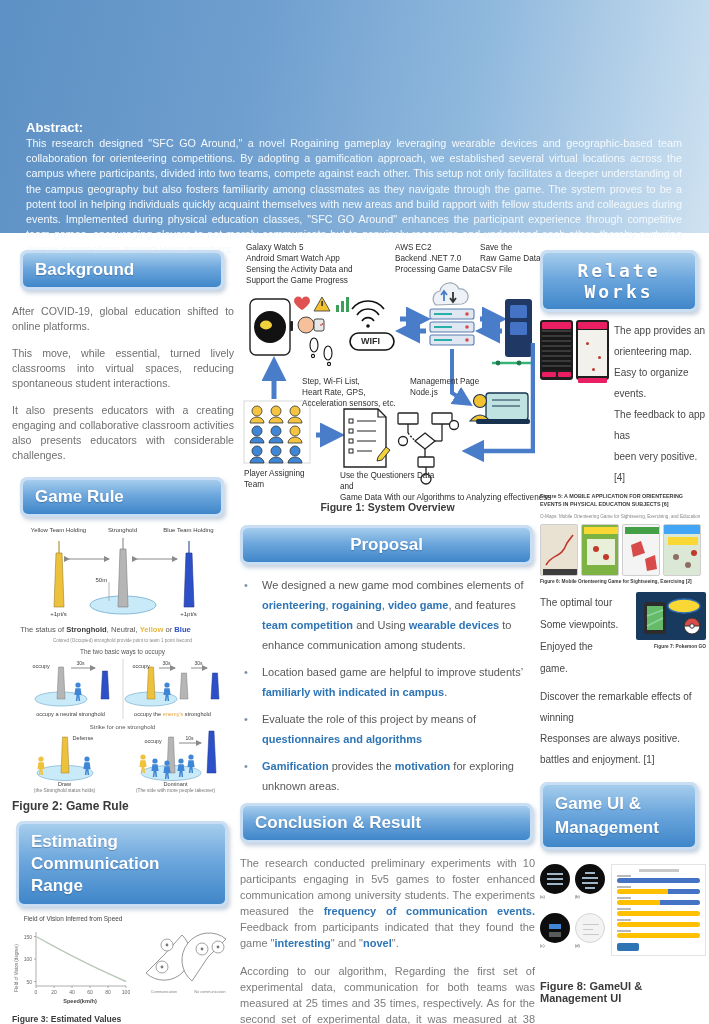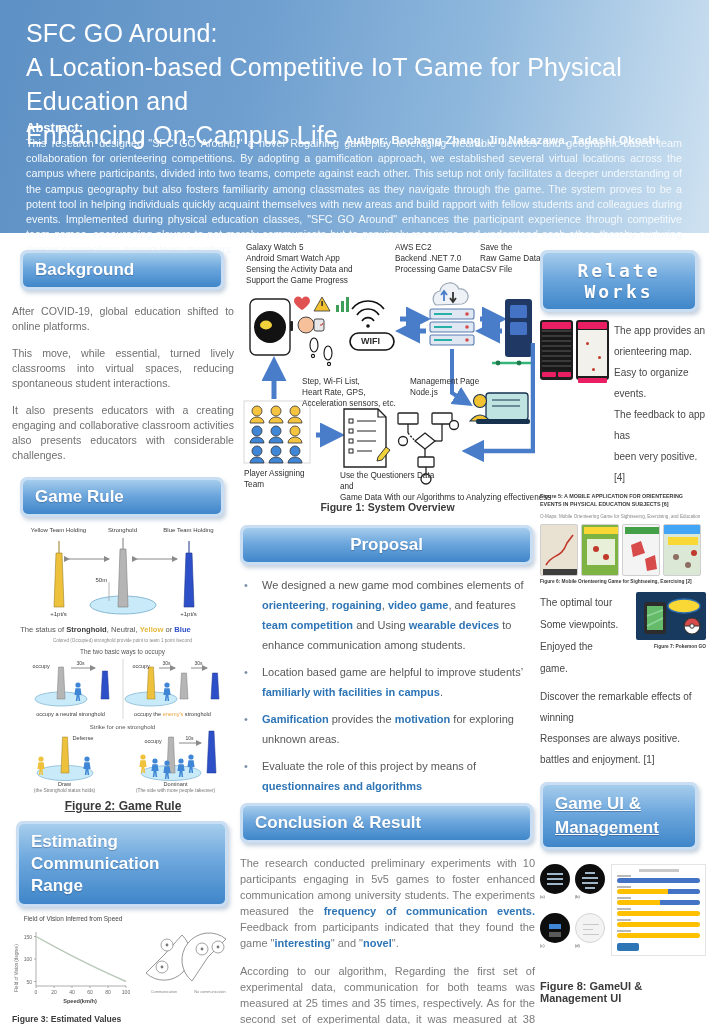--- a/index.html
+++ b/index.html
@@ -68,28 +68,20 @@
   .mg-bar{display:flex;height:5px;border-radius:2.5px;overflow:hidden;background:#eee;}
   .mg-btn{width:22px;height:8px;border-radius:2px;background:#2e75b6;margin-top:5px;}
   .ack-h{font-size:15px;font-weight:700;color:#1f1f1f;}
 </style>
 </head>
 <body>
 
 <div class="poster">
 
   <div class="header">
-    <div class="title">
-      <div>SFC GO Around:</div>
-      <div>A Location-based Competitive IoT Game for Physical Education and</div>
-      <div>
-        <span>Enhancing On-Campus Life</span>
-        <span class="author">Author: Bocheng Zhang, Jin Nakazawa, Tadashi Okoshi</span>
-      </div>
-    </div>
     <div class="abs-label">Abstract:</div>
     <div class="abs-text">This research designed "SFC GO Around," a novel Rogaining gameplay leveraging wearable devices and geographic-based team collaboration for orienteering competitions. By adopting a gamification approach, we established several virtual locations across the campus where participants, divided into two teams, compete against each other. This setup not only facilitates a deeper understanding of the campus geography but also fosters familiarity among classmates as they navigate through the game. The system proves to be a potent tool in helping individuals quickly acquaint themselves with new areas and build rapport with fellow students and colleagues during events. Implemented during physical education classes, "SFC GO Around" enhances the participant experience through competitive team games, encouraging players to not merely communicate but to genuinely recognize and understand each other, thereby nurturing deeper connections among team members.</div>
   </div>
 
   <div class="col" style="left:12px;top:250px;width:222px;">
 
     <div class="secbox" style="width:204px;margin-left:8px;">
       <div class="inner">Background</div>
     </div>
 
@@ -179,21 +171,21 @@
       <div class="ftext ctr" style="left:152px;top:184px;font-size:5.6px;"><span>occupy the </span><span class="c-orange">enemy's</span><span> stronghold</span></div>
       <div class="ftext ctr" style="left:102px;top:197px;font-size:6px;color:#555;">Strike for one stronghold</div>
       <div class="ftext" style="left:52px;top:208px;font-size:5.6px;">Defense</div>
       <div class="ftext" style="left:124px;top:211px;font-size:5.4px;">occupy</div>
       <div class="ftext" style="left:165px;top:208px;font-size:5px;">10s</div>
       <div class="ftext ctr" style="left:44px;top:254px;font-size:5.6px;">Draw</div>
       <div class="ftext ctr" style="left:44px;top:261px;font-size:4.8px;color:#777;">(the Stronghold status holds)</div>
       <div class="ftext ctr" style="left:155px;top:254px;font-size:5.6px;">Dominant</div>
       <div class="ftext ctr" style="left:155px;top:261px;font-size:4.8px;color:#777;">(The side with more people takeover)</div>
     </div>
-    <div class="figcap" style="text-align:center;font-size:12px;margin-top:4px;text-decoration:underline;">Figure 2: Game Rule</div>
+    <div class="figcap" style="font-size:12px;margin-top:4px;">Figure 2: Game Rule</div>
 
     <div class="secbox" style="width:212px;margin-left:4px;margin-top:8px;">
       <div class="inner" style="line-height:22px;">
         <div>Estimating</div>
         <div>Communication Range</div>
       </div>
     </div>
 
     <div style="display:flex;gap:6px;margin-top:8px;">
       <div style="width:122px;">
@@ -430,23 +422,23 @@
       <div class="note" style="left:100px;top:250px;">Game Data With our Algorithms to Analyzing effectiveness</div>
     </div>
     <div class="figcap" style="text-align:center;font-size:10.5px;margin-top:0;">Figure 1: System Overview</div>
 
     <div class="secbox" style="width:293px;margin-top:12px;text-align:center;">
       <div class="inner">Proposal</div>
     </div>
 
     <ul class="bullets" style="margin-top:10px;">
       <li><span>We designed a new game mod combines elements of </span><span class="hl">orienteering</span><span>, </span><span class="hl">rogaining</span><span>, </span><span class="hl">video game</span><span>, and features </span><span class="hl">team competition</span><span> and Using </span><span class="hl">wearable devices</span><span> to enhance communication among students.</span></li>
-      <li><span>Location based game are helpful to improve students’ </span><span class="hl">familiarly with facilities in campus</span><span>.</span></li>
+      <li><span>Location based game are helpful to improve students’ </span><span class="hl">familiarly with indicated in campus</span><span>.</span></li>
+      <li><span>Evaluate the role of this project by means of </span><span class="hl">questionnaires and algorithms</span></li>
       <li><span class="hl">Gamification</span><span> provides the </span><span class="hl">motivation</span><span> for exploring unknown areas.</span></li>
-      <li><span>Evaluate the role of this project by means of </span><span class="hl">questionnaires and algorithms</span></li>
     </ul>
 
     <div class="secbox" style="width:293px;margin-top:6px;">
       <div class="inner">Conclusion &amp; Result</div>
     </div>
 
     <p class="concl" style="margin-top:12px;"><span>The research conducted preliminary experiments with 10 participants engaging in 5v5 games to foster enhanced communication among university students. The experiments measured the </span><span class="hl">frequency of communication events.</span><span> Feedback from participants indicated that they found the game "</span><span class="hl">interesting</span><span>" and "</span><span class="hl">novel</span><span>".</span></p>
     <p class="concl" style="margin-top:12px;">According to our algorithm, Regarding the first set of experimental data, communication for both teams was measured at 25 times and 35 times, respectively. As for the second set of experimental data, it was measured at 38 times and 55 times for each team.</p>
 
   </div>
@@ -545,21 +537,21 @@
       </div>
     </div>
 
     <div class="r-text" style="margin-top:6px;line-height:21px;">
       <div>Discover the remarkable effects of winning</div>
       <div>Responses are always positive.</div>
       <div>battles and enjoyment. [1]</div>
     </div>
 
     <div class="secbox" style="width:158px;margin-top:12px;">
-      <div class="inner" style="line-height:24px;text-decoration:underline;">
+      <div class="inner" style="line-height:24px;">
         <div>Game UI &amp;</div>
         <div>Management</div>
       </div>
     </div>
 
     <div style="display:flex;gap:6px;margin-top:14px;">
       <div style="display:grid;grid-template-columns:30px 30px;gap:5px;">
         <div>
           <div class="watch">
               <i style="top:9px;"></i>

